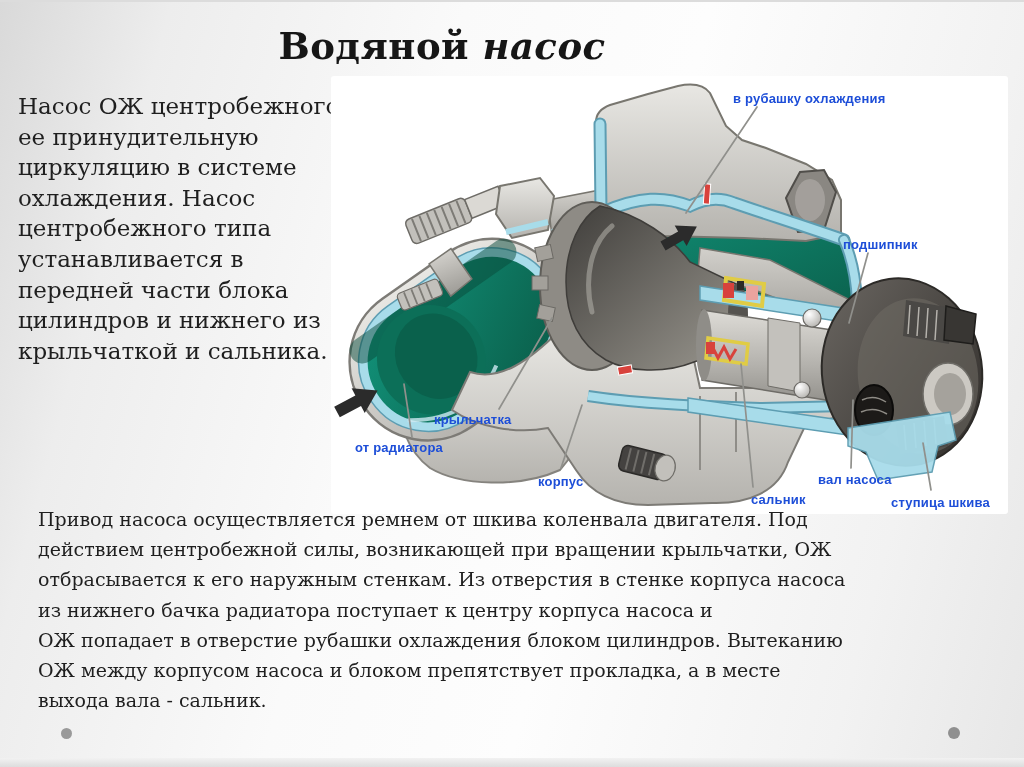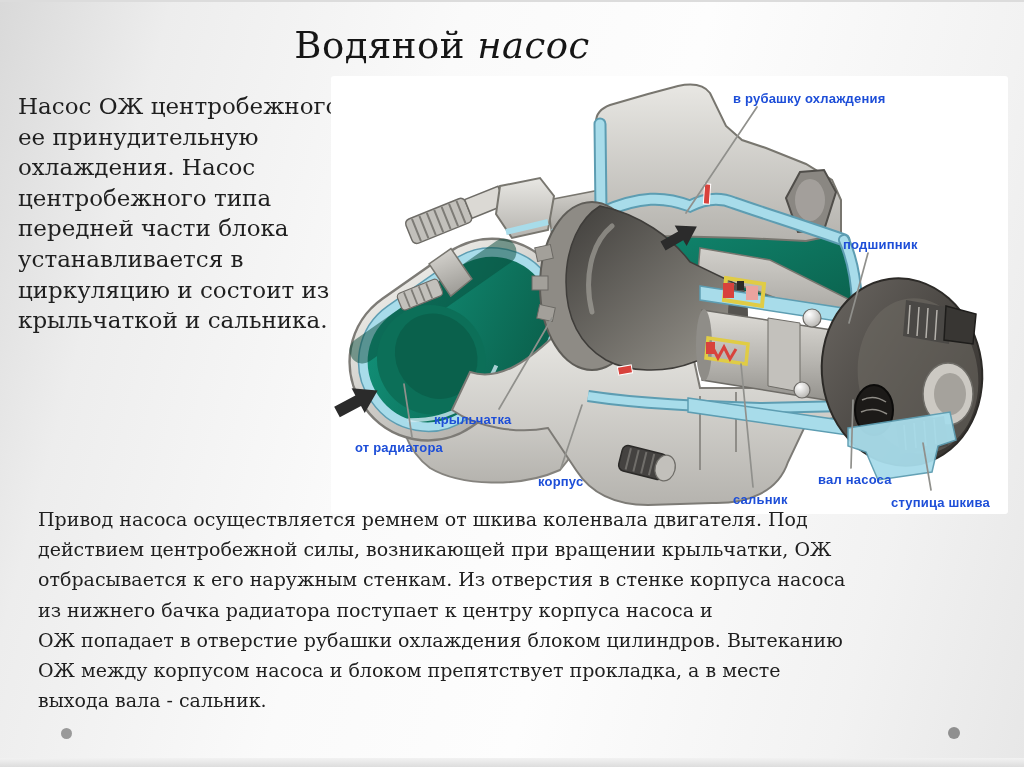--- a/index.html
+++ b/index.html
@@ -3,21 +3,21 @@
 <meta charset="utf-8">
 <style>
   html,body{margin:0;padding:0;}
   .page{
     position:relative; width:1024px; height:767px; overflow:hidden;
     background:linear-gradient(105deg,#d9d9d9 0%,#ededed 14%,#fafafa 38%,#fdfdfd 58%,#f2f2f2 84%,#e7e7e7 100%);
     font-family:"DejaVu Serif", serif; color:#1f1f1f;
   }
   .title{
     position:absolute; left:0; top:24px; width:884px; margin:0;
-    text-align:center; font-size:37px; font-weight:normal; color:#161616; letter-spacing:.5px;
+    text-align:center; font-size:37px; font-weight:bold; color:#161616; letter-spacing:.5px;
   }
   .title .it{ font-style:italic; }
   .para{ position:absolute; }
   .para .ln{ white-space:nowrap; }
   .intro{ left:18px; top:91px; font-size:23px; line-height:30.6px; width:320px; }
   .bodytext{ left:18px; top:504px; font-size:19px; line-height:30.2px; width:990px;margin-left:20px; }
   .figure{ position:absolute; left:331px; top:76px; width:677px; height:438px; background:#ffffff; border-radius:3px; }
   .figure svg{ position:absolute; left:0; top:0; }
   .lbl{
     position:absolute; font-family:"Liberation Sans", sans-serif; font-weight:bold;
@@ -37,25 +37,26 @@
 
 <div class="page">
   <div class="top-line"></div>
 
   <h1 class="title"><span>Водяной</span>
     <span class="it">насос</span></h1>
 
   <div class="para intro">
     <div class="ln">Насос ОЖ центробежного</div>
     <div class="ln">ее принудительную</div>
+    <div class="ln">циркуляцию в системе</div>
     <div class="ln">охлаждения. Насос</div>
     <div class="ln">центробежного типа</div>
+    <div class="ln">устанавливается в</div>
     <div class="ln">передней части блока</div>
-    <div class="ln">устанавливается в</div>
-    <div class="ln">циркуляцию и состоит из</div>
+    <div class="ln">цилиндров и нижнего из</div>
     <div class="ln">крыльчаткой и сальника.</div>
   </div>
 
   <div class="figure">
     <svg width="677" height="438" viewBox="331 76 677 438">
       <defs>
         <linearGradient id="metal" x1="0" y1="0" x2="0" y2="1">
           <stop offset="0" stop-color="#e8e7e3"></stop>
             <stop offset="1" stop-color="#b5b3ae"></stop>
         </linearGradient>
@@ -231,21 +232,21 @@
         <path d="M851,468 L853,400"></path>
         <path d="M931,490 L923,443"></path>
       </g>
     </svg>
 
     <span class="lbl" style="left:402px;top:15px">в рубашку охлаждения</span>
     <span class="lbl" style="left:512px;top:161px">подшипник</span>
     <span class="lbl" style="left:103px;top:336px">крыльчатка</span>
     <span class="lbl" style="left:24px;top:364px">от радиатора</span>
     <span class="lbl" style="left:207px;top:398px">корпус</span>
-    <span class="lbl" style="left:402px;top:416px">сальник</span>
+    <span class="lbl" style="left:420px;top:416px">сальник</span>
     <span class="lbl" style="left:487px;top:396px">вал насоса</span>
     <span class="lbl" style="left:560px;top:419px">ступица шкива</span>
   </div>
 
   <div class="para bodytext">
     <div class="ln">Привод насоса осуществляется ремнем от шкива коленвала двигателя. Под</div>
     <div class="ln">действием центробежной силы, возникающей при вращении крыльчатки, ОЖ</div>
     <div class="ln">отбрасывается к его наружным стенкам. Из отверстия в стенке корпуса насоса</div>
     <div class="ln">из нижнего бачка радиатора поступает к центру корпуса насоса и</div>
     <div class="ln">ОЖ попадает в отверстие рубашки охлаждения блоком цилиндров. Вытеканию</div>

